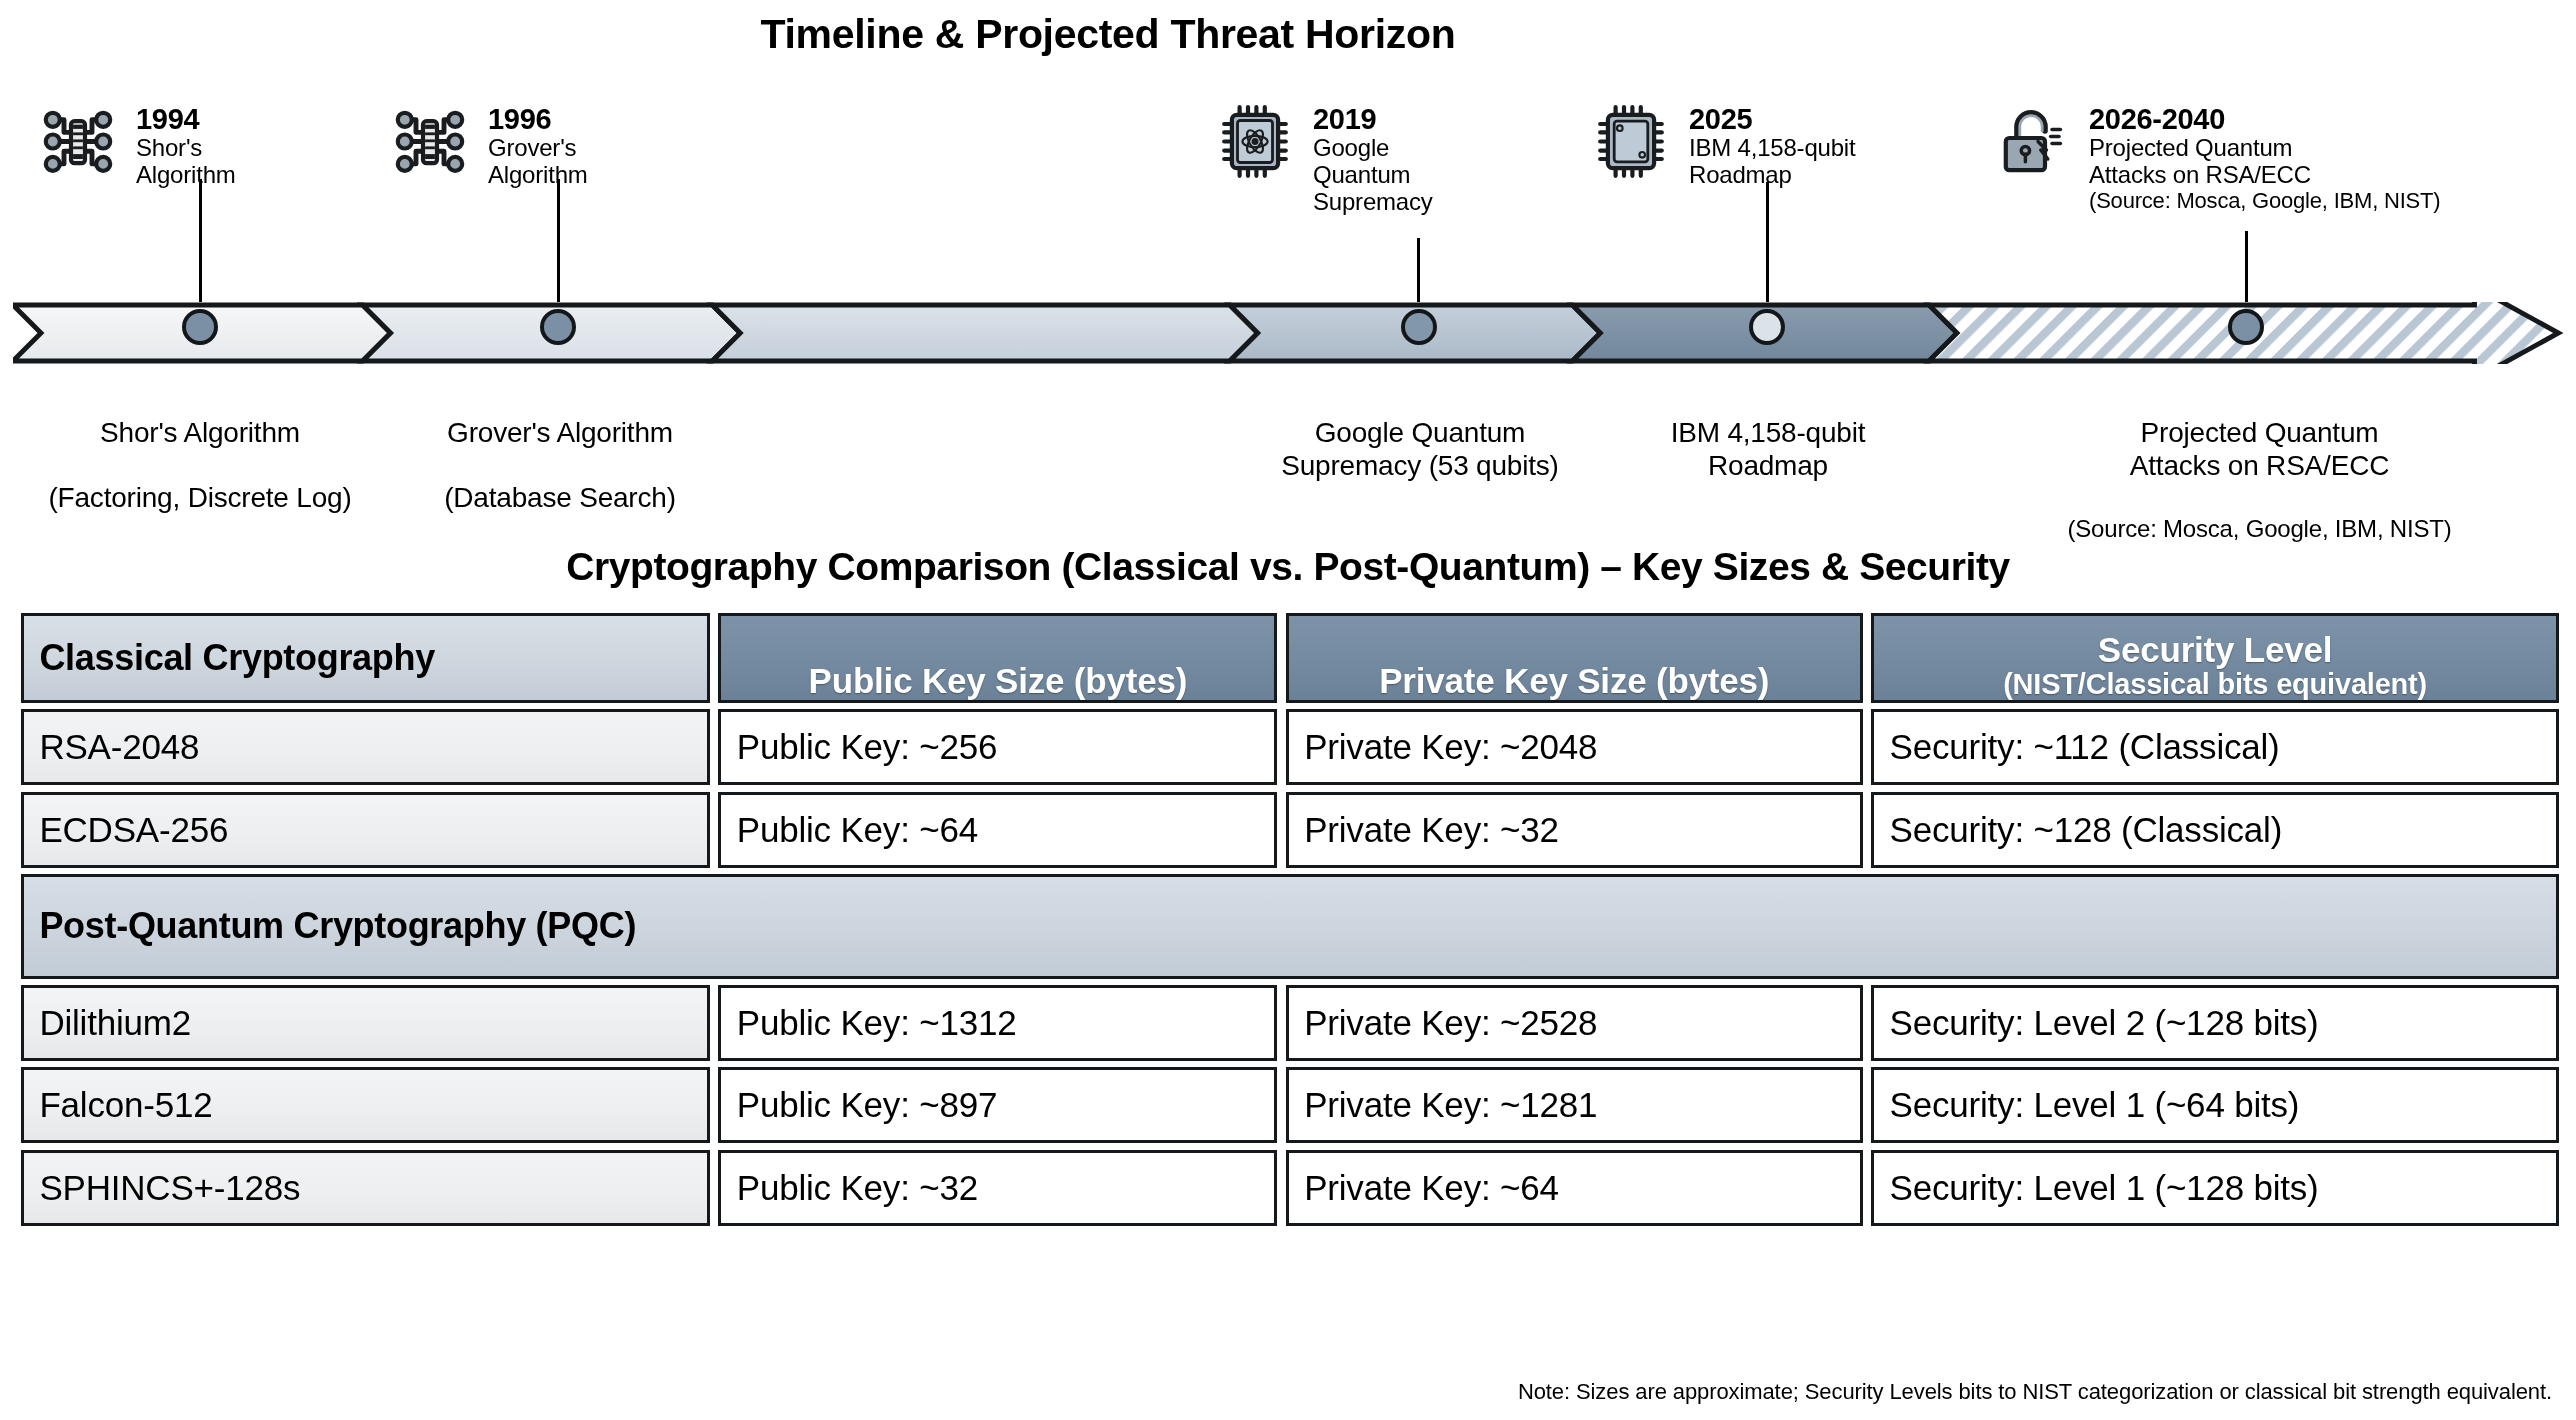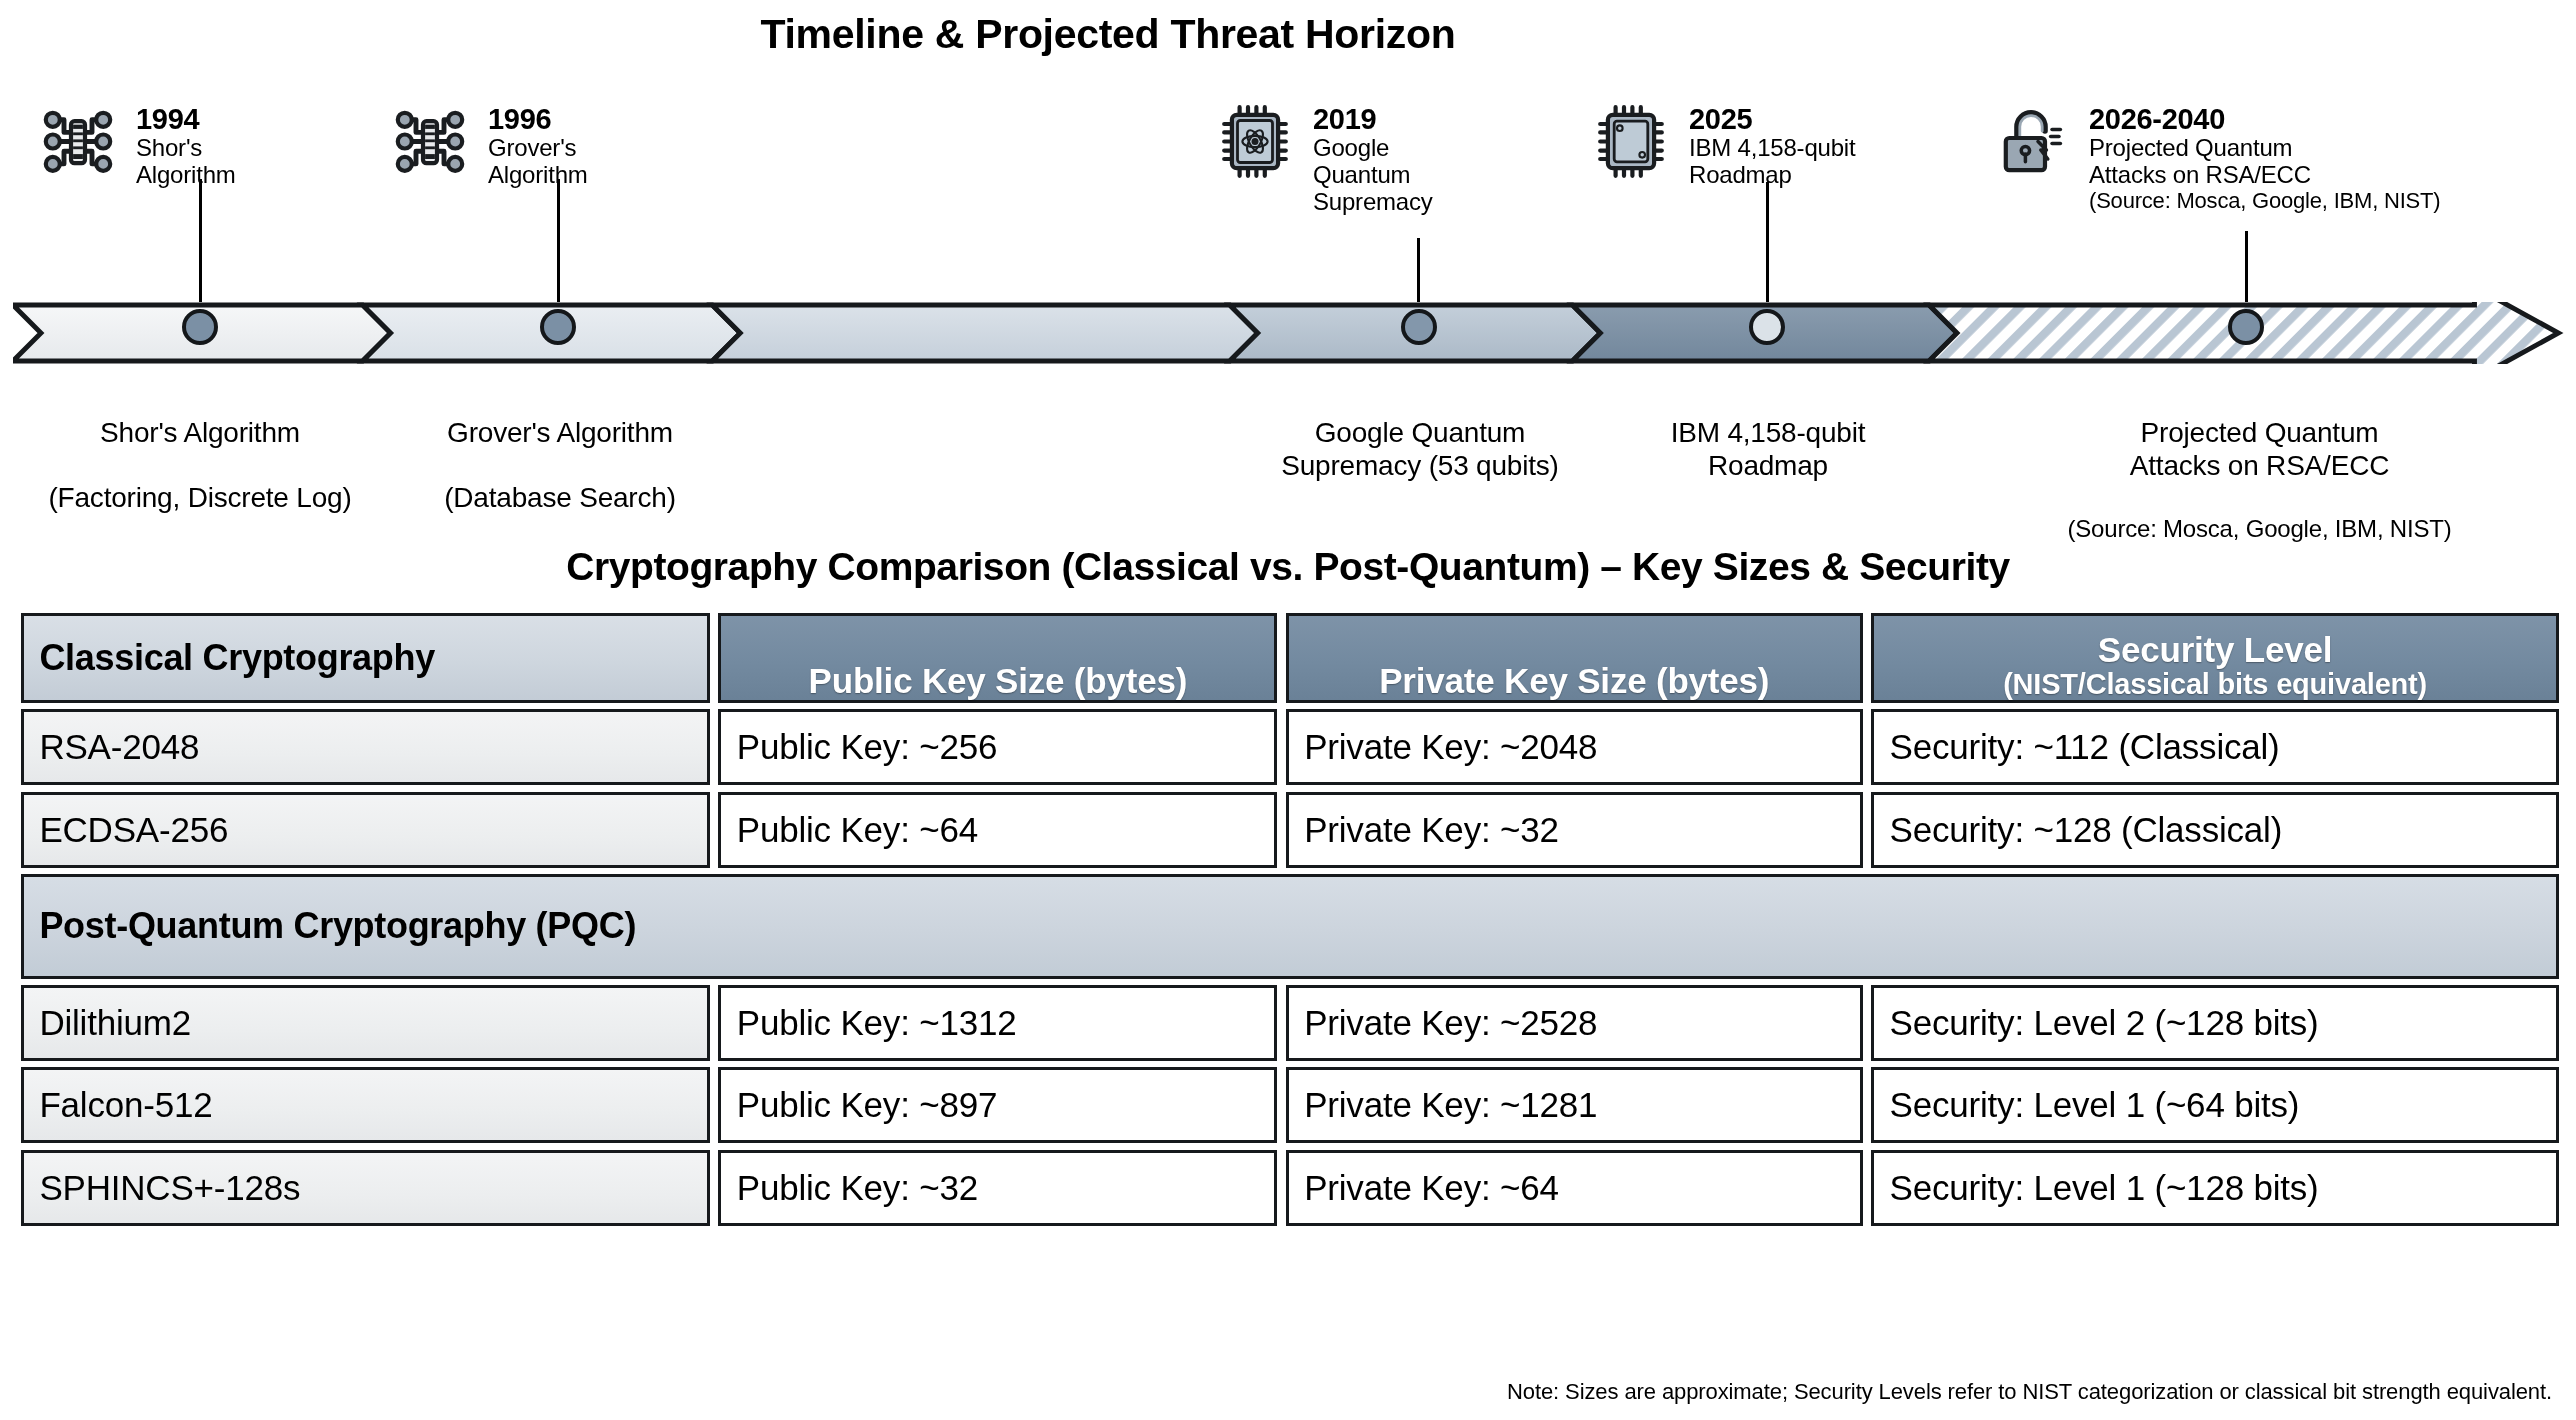--- a/index.html
+++ b/index.html
@@ -391,14 +391,14 @@
 
   <div class="trow">
     <div class="tcell c0 cell-name">SPHINCS+-128s</div>
     <div class="tcell c1 cell-val">Public Key: ~32</div>
     <div class="tcell c2 cell-val">Private Key: ~64</div>
     <div class="tcell c3 cell-val">Security: Level 1 (~128 bits)</div>
   </div>
 
 </div>
 
-<div id="tbl-note">Note: Sizes are approximate; Security Levels refer to NIST categorization or classical bit strength equivalent.</div>
+<div id="tbl-note">Note: Sizes are approximate; Security Levels bits to NIST categorization or classical bit strength equivalent.</div>
 
 
 </body></html>

